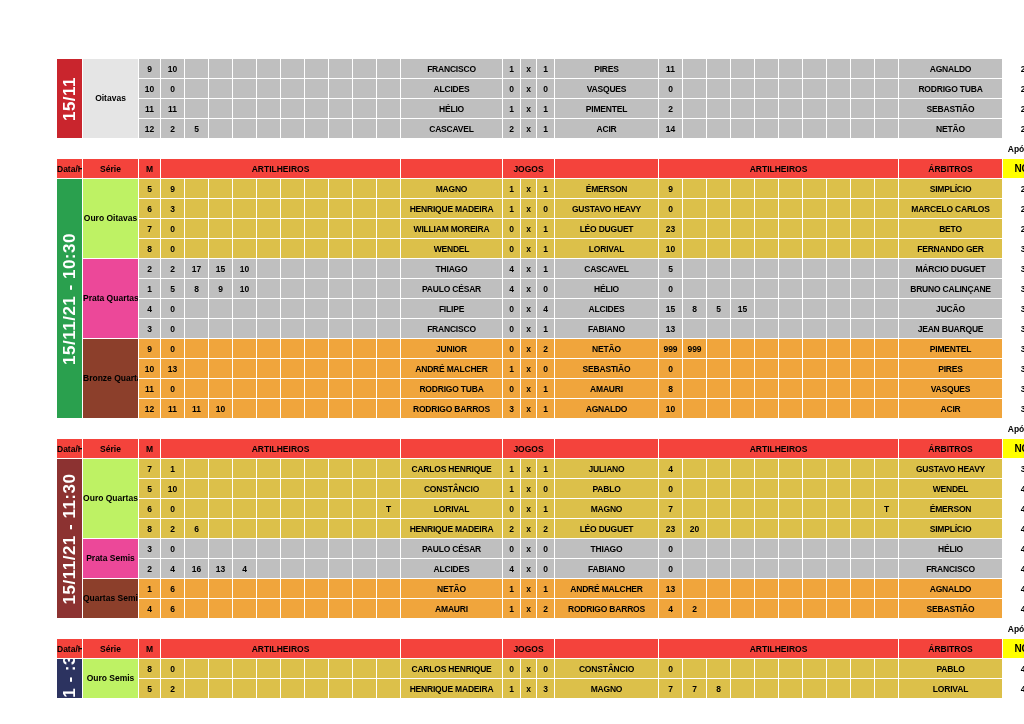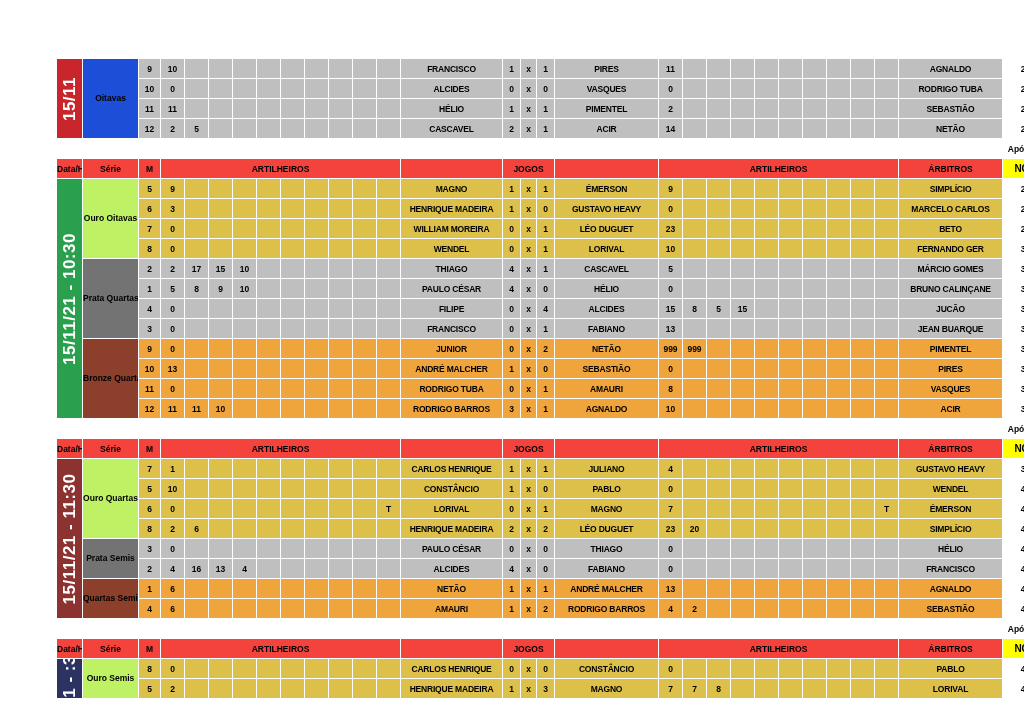--- a/index.html
+++ b/index.html
@@ -34,23 +34,23 @@
     overflow: hidden;
     white-space: nowrap;
     color: #000000;
   }
 
   
   .s-gray   { background: #bfbfbf; }
   .s-gold   { background: #dcc04a; }
   .s-orange { background: #f0a53c; }
 
-  .hdr-gray   { background: #1d4ed8; color: #ffffff; }
+  .hdr-gray   { background: #e5e5e5; color: #ffffff; }
   .hdr-gold   { background: #bef264; color: #ffffff; }
-  .hdr-gray2  { background: #737373; color: #ffffff; }
+  .hdr-gray2  { background: #ec4899; color: #ffffff; }
   .hdr-brown  { background: #8c3f2b; color: #ffffff; }
 
   .num { color: #e8412c; font-weight: bold; font-size: 8.5px; }
   .mnum { color: #000000; font-weight: bold; font-size: 9px; }
   .nameCell { font-size: 8.5px; font-weight: bold; letter-spacing: -0.2px; }
   .xcell { color: #e8412c; font-weight: bold; }
 
   
   .bandrow td { background: #f4433c; color: #ffffff; border: 1px solid #f4433c;
                 font-size: 9px; font-weight: bold; height: 15px; }
@@ -441,21 +441,21 @@
           <td class="s-gray num">5</td>
           <td class="s-gray num"></td>
           <td class="s-gray num"></td>
           <td class="s-gray num"></td>
           <td class="s-gray num"></td>
           <td class="s-gray num"></td>
           <td class="s-gray num"></td>
           <td class="s-gray num"></td>
           <td class="s-gray num"></td>
           <td class="s-gray num"></td>
-          <td class="s-gray nameCell">MÁRCIO GOMES</td>
+          <td class="s-gray nameCell">MÁRCIO DUGUET</td>
           <td class="nokcell">31</td>
         </tr>
         <tr>
           <td class="s-gray mnum">1</td>
           <td class="s-gray num">5</td>
           <td class="s-gray num">8</td>
           <td class="s-gray num">9</td>
           <td class="s-gray num">10</td>
           <td class="s-gray num"></td>
           <td class="s-gray num"></td>

